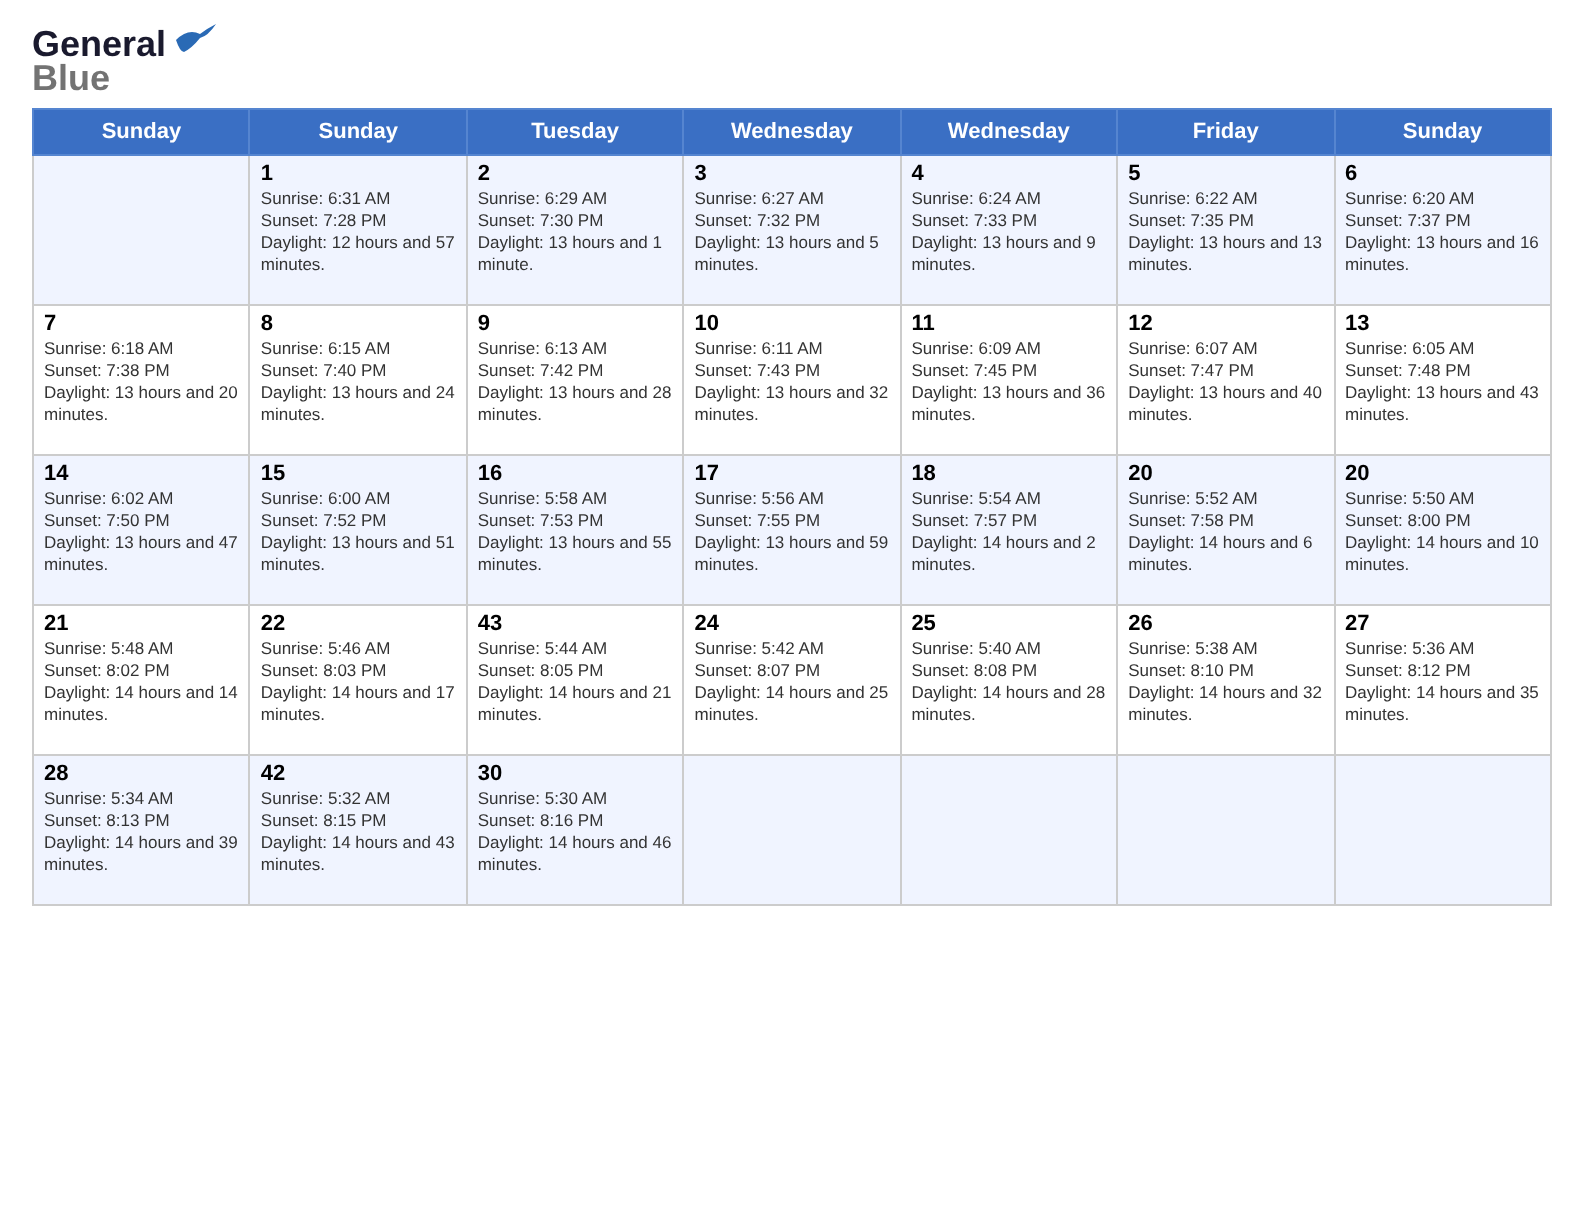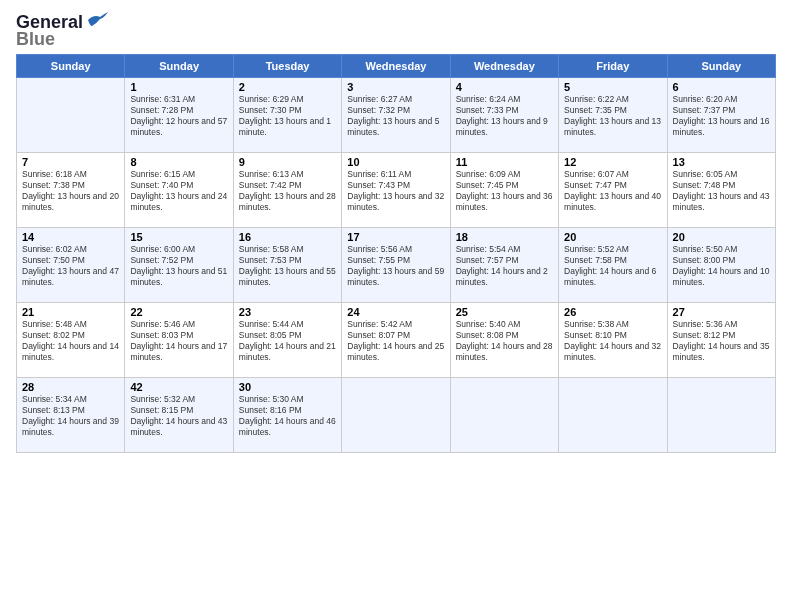--- a/index.html
+++ b/index.html
@@ -212,21 +212,21 @@
         <tr>
           <td>
             <span class="day-number">21</span>
             <div class="day-info">Sunrise: 5:48 AM<br>Sunset: 8:02 PM<br>Daylight: 14 hours and 14 minutes.</div>
           </td>
           <td>
             <span class="day-number">22</span>
             <div class="day-info">Sunrise: 5:46 AM<br>Sunset: 8:03 PM<br>Daylight: 14 hours and 17 minutes.</div>
           </td>
           <td>
-            <span class="day-number">23</span>
+            <span class="day-number">43</span>
             <div class="day-info">Sunrise: 5:44 AM<br>Sunset: 8:05 PM<br>Daylight: 14 hours and 21 minutes.</div>
           </td>
           <td>
             <span class="day-number">24</span>
             <div class="day-info">Sunrise: 5:42 AM<br>Sunset: 8:07 PM<br>Daylight: 14 hours and 25 minutes.</div>
           </td>
           <td>
             <span class="day-number">25</span>
             <div class="day-info">Sunrise: 5:40 AM<br>Sunset: 8:08 PM<br>Daylight: 14 hours and 28 minutes.</div>
           </td>

